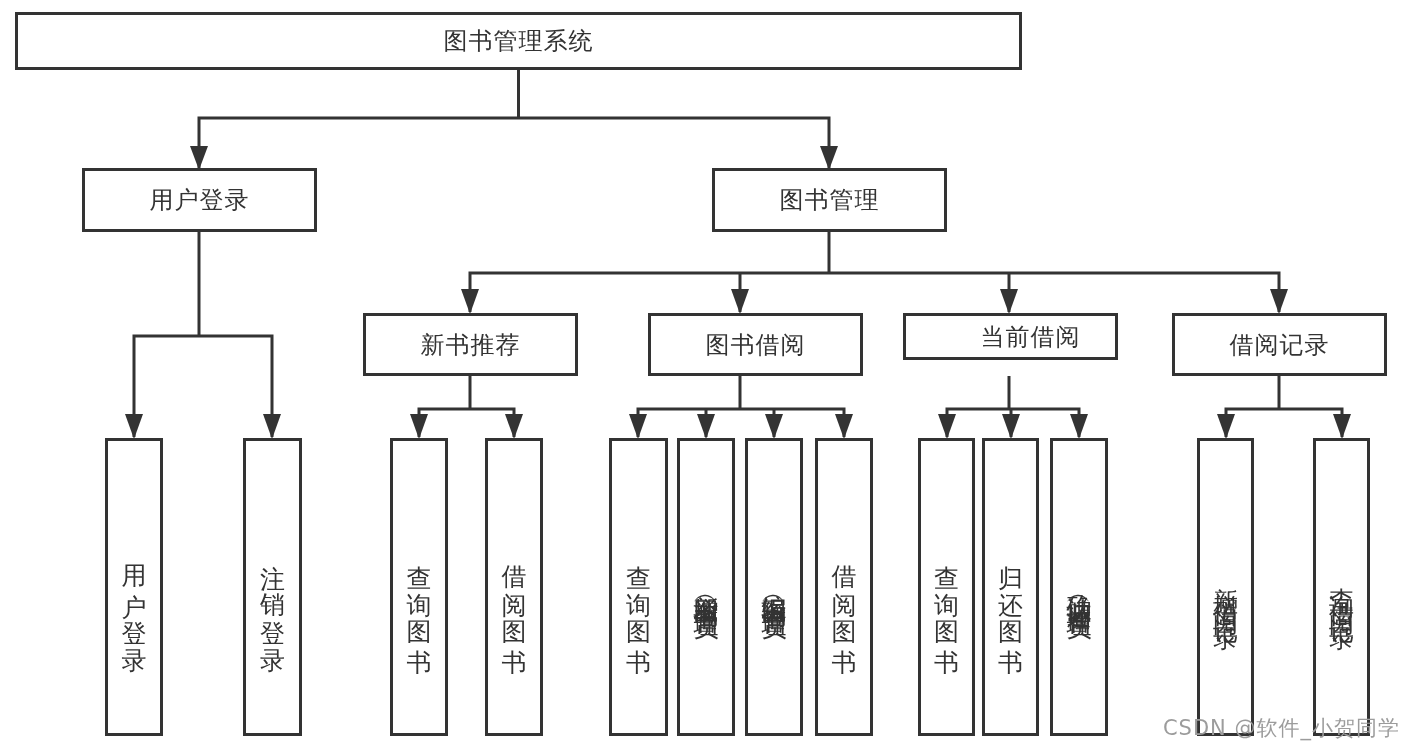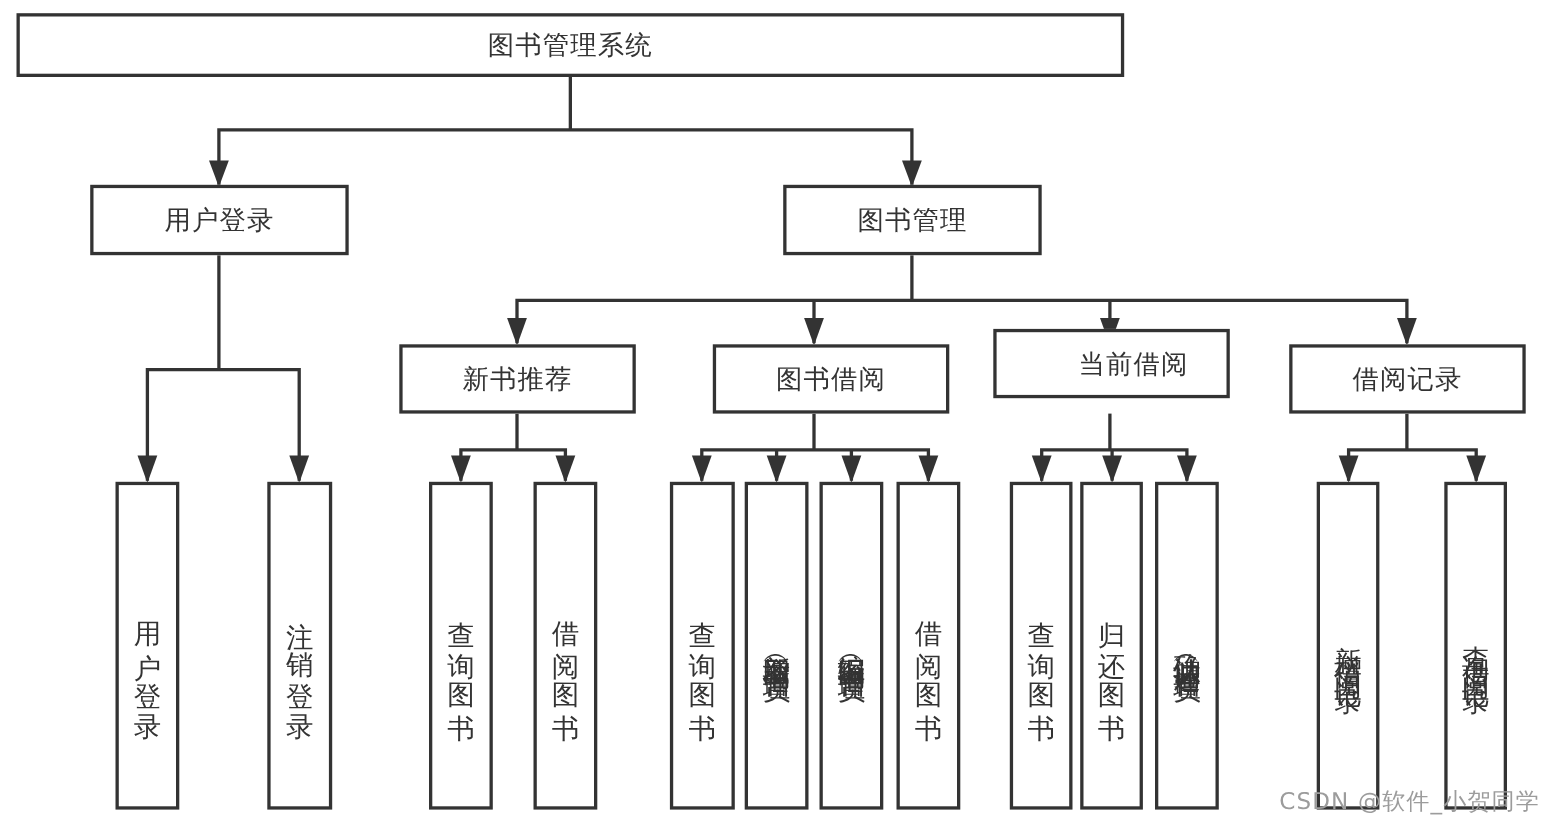--- a/index.html
+++ b/index.html
@@ -116,21 +116,21 @@
     </g>
   </svg>
 
   <div class="hbox" style="left:15px; top:12px; width:1007px; height:58px;text-align:center;">图书管理系统</div>
 
   <div class="hbox" style="left:82px; top:168px; width:235px; height:64px;">用户登录</div>
   <div class="hbox" style="left:712px; top:168px; width:235px; height:64px;text-align:center;">图书管理</div>
 
   <div class="hbox" style="left:363px; top:313px; width:215px; height:63px;">新书推荐</div>
   <div class="hbox" style="left:636px; top:313px; width:215px; height:63px;margin-left:12px;">图书借阅</div>
-  <div class="hbox" style="left:903px; top:299px; width:215px; height:63px;padding-left:40px;">当前借阅</div>
+  <div class="hbox" style="left:903px; top:313px; width:215px; height:47px;padding-left:40px;">当前借阅</div>
   <div class="hbox" style="left:1172px; top:313px; width:215px; height:63px;">借阅记录</div>
 
   <div class="vbox vt-loose" style="left:105px; top:438px; width:58px; height:298px;">
     <span>用户登录</span>
   </div>
   <div class="vbox vt-loose" style="left:243px; top:438px; width:59px; height:298px;">
     <span>注销登录</span>
   </div>
 
   <div class="vbox vt-loose" style="left:390px; top:438px; width:58px; height:298px;">

